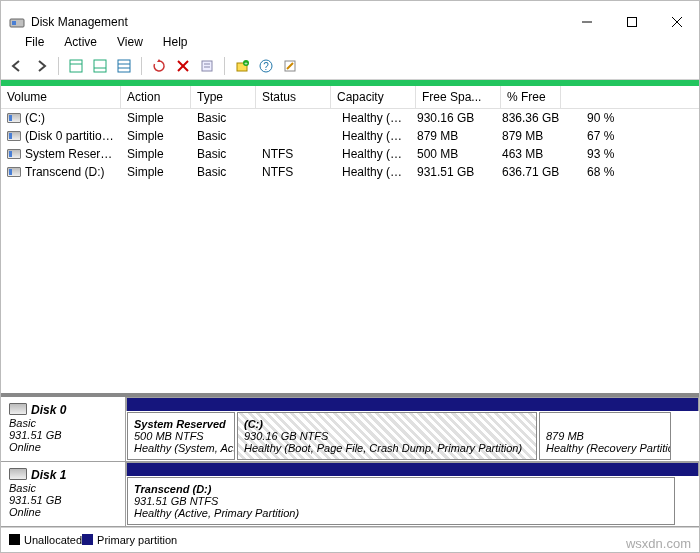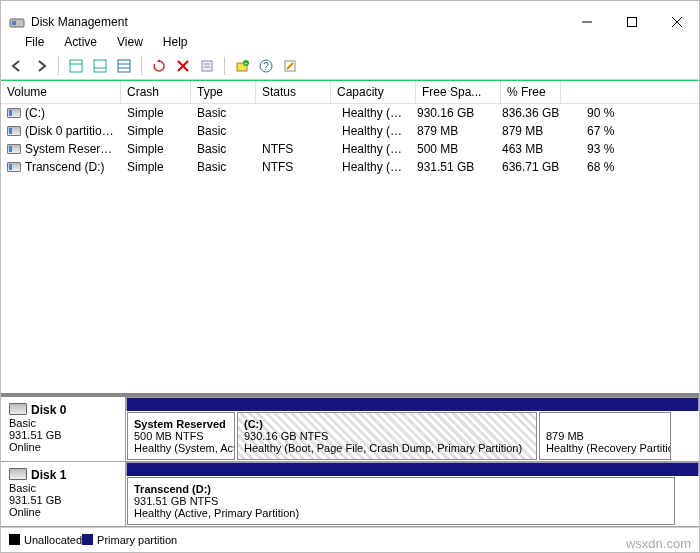--- a/index.html
+++ b/index.html
@@ -7,30 +7,30 @@
 .title-bar { display:flex; align-items:center; height:30px; padding:12px 0 0 8px; }
 .title-bar .app-icon { width:16px; height:16px; margin-right:6px; }
 .title-bar .title { flex:1; font-size:12px; }
 .title-bar .ctrls { display:flex; }
 .title-bar .ctrls div { width:45px; height:29px; display:flex; align-items:center; justify-content:center; font-size:14px; font-family:sans-serif; }
 .menu-bar { display:flex; gap:4px; padding:2px 16px; font-size:12px; }
 .menu-bar span { padding:2px 8px; }
 .toolbar { display:flex; align-items:center; padding:3px 6px; gap:4px; border-bottom:1px solid #d0d0d0; }
 .toolbar .sep { width:1px; height:18px; background:#ccc; margin:0 3px; }
 .tb-btn { width:20px; height:20px; display:flex; align-items:center; justify-content:center; }
-.list { border-top:1px solid #22c55e; }
+.list { border-top:6px solid #22c55e; }
 .list-header { display:flex; border-bottom:1px solid #e0e0e0; }
 .list-header div { padding:4px 6px; border-right:1px solid #e0e0e0; font-size:12px; overflow:hidden; text-overflow:ellipsis; white-space:nowrap; }
 .list-row { display:flex; }
 .list-row div { padding:2px 6px; font-size:12px; overflow:hidden; text-overflow:ellipsis; white-space:nowrap; }
 .c0{width:120px}.c1{width:70px}.c2{width:65px}.c3{width:80px}.c4{width:75px}.c5{width:85px}.c6{width:85px}.c7{width:60px}
 .vol-icon { display:inline-block; width:14px; height:10px; background:linear-gradient(#bbb,#eee); border:1px solid #777; border-radius:1px; margin-right:4px; vertical-align:-1px; position:relative; }
 .vol-icon::after{content:"";position:absolute;left:1px;top:1px;width:3px;height:6px;background:#4a7fd4;}
 .filler { flex:1; }
-.graphical { border-top:4px solid #888; }
+.graphical { border-top:4px solid #888;font-style:italic; }
 .disk-row { display:flex; border-bottom:1px solid #a0a0a0; }
 .disk-label { width:125px; padding:6px 8px; font-size:11px; border-right:1px solid #a0a0a0; }
 .disk-label b { font-size:12px; }
 .disk-icon { display:inline-block; width:18px; height:12px; background:linear-gradient(#bbb,#eee); border:1px solid #666; border-radius:1px; margin-right:4px; vertical-align:-1px; }
 .disk-parts { flex:1; display:flex; flex-direction:column; }
 .disk-bar { height:14px; background:#15157d; border:1px solid #a0a0a0; border-bottom:none; }
 .parts { display:flex; flex:1; }
 .part { border:1px solid #888; padding:5px 6px; font-size:11px; margin:1px; overflow:hidden; white-space:nowrap; }
 .part b { font-size:11px; }
 .part.hatched { background:repeating-linear-gradient(45deg,#fff,#fff 3px,#e0e0e0 3px,#e0e0e0 6px); }
@@ -147,21 +147,21 @@
       <svg width="14" height="14">
         <rect x="2" y="2" width="10" height="10" fill="none" stroke="#888"></rect>
         <path d="M4 10 L10 4" stroke="#c80" stroke-width="2"></path>
       </svg>
     </div>
 </div>
 
 <div class="list">
   <div class="list-header">
     <div class="c0">Volume</div>
-    <div class="c1">Crash</div>
+    <div class="c1">Action</div>
     <div class="c2">Type</div>
     <div class="c4">Status</div>
     <div class="c5">Capacity</div>
     <div class="c6">Free Spa...</div>
     <div class="c7">% Free</div>
   </div>
   <div id="vol-rows">
       <div class="list-row">
         <div class="c0"><span class="vol-icon"></span>(C:)</div>
         <div class="c1">Simple</div>

